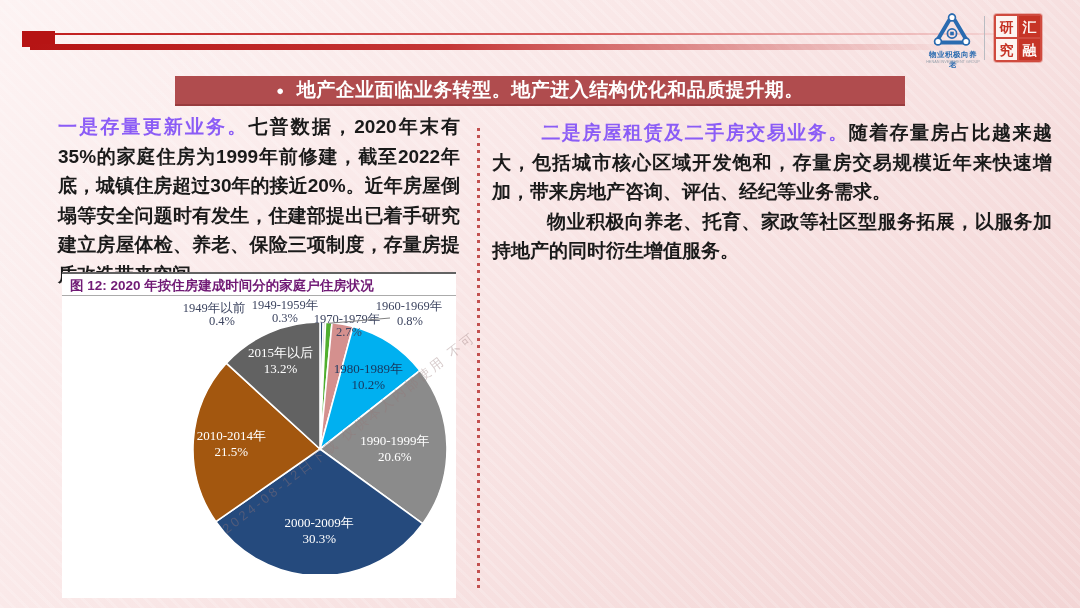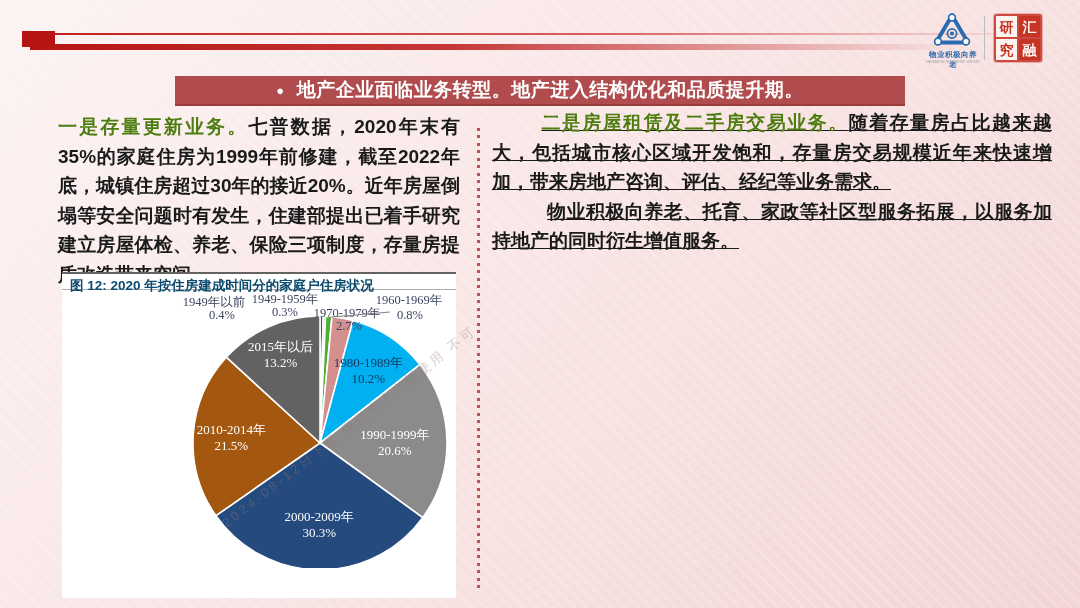--- a/index.html
+++ b/index.html
@@ -33,33 +33,33 @@
   .seal-b { background:#c63426; color:#fdf4f1; }
   
   .header-bar { position:absolute; left:175px; top:76px; width:730px; height:30px;
     background:#b04c4e; border-bottom:2px solid #983c3e;
     display:flex; align-items:center; justify-content:center;
     color:#ffffff; font-weight:bold; font-size:19px; letter-spacing:.5px; }
   .header-bar .bullet { font-size:13px; margin-right:12px; }
   
   .col-left-text { position:absolute; left:58px; top:112px; width:402px;
     font-size:19px; font-weight:bold; line-height:29.5px; color:#1a1a1a; text-align:justify; }
-  .lead-red { color:#4d7c0f; }
+  .lead-red { color:#8b5cf6; }
   .col-divider { position:absolute; left:477px; top:128px; width:3px; height:462px;
     background:repeating-linear-gradient(180deg,#c2504f 0 3px, rgba(0,0,0,0) 3px 7.5px); }
-  .col-right-text { position:absolute; left:492px; top:108px; width:560px;
-    font-size:19px; font-weight:bold; line-height:29.5px; color:#1a1a1a; text-align:justify;text-decoration:underline; }
+  .col-right-text { position:absolute; left:492px; top:118px; width:560px;
+    font-size:19px; font-weight:bold; line-height:29.5px; color:#1a1a1a; text-align:justify; }
   .col-right-text p.ind2 { text-indent:2.6em; }
   .col-right-text p.ind3 { text-indent:3.4em; }
   .col-right-text p.ind29 { text-indent:2.9em; }
   
   .figure { position:absolute; left:62px; top:272px; width:394px; height:326px;
     background:#ffffff; border-top:2px solid #636363; }
-  .fig-title { height:16px; padding:3px 8px 0 8px; font-size:13.5px; font-weight:bold;
-    color:#0c4a6e; border-bottom:1px solid #ababab; white-space:nowrap; }
+  .fig-title { height:22px; padding:3px 8px 0 8px; font-size:13.5px; font-weight:bold;
+    color:#701a75; border-bottom:1px solid #ababab; white-space:nowrap; }
   .fig-plot { position:relative; width:394px; height:278px; overflow:hidden;margin-left:22px; }
   .fig-plot svg { position:absolute; left:0; top:0; }
   .watermark { position:absolute; left:-30px; top:46%; width:150%; text-align:center;
     transform:rotate(-38deg); font-size:13px; letter-spacing:3px;
     color:rgba(150,118,118,.38); pointer-events:none; white-space:nowrap; }
   .fig-source { border-top:2px solid #4d4d4d; font-size:11.5px; color:#222;
     padding:3px 10px 0 10px; font-family:"Liberation Serif", serif; font-style:italic;margin-top:48px; }
 </style>
 </head>
 <body>

